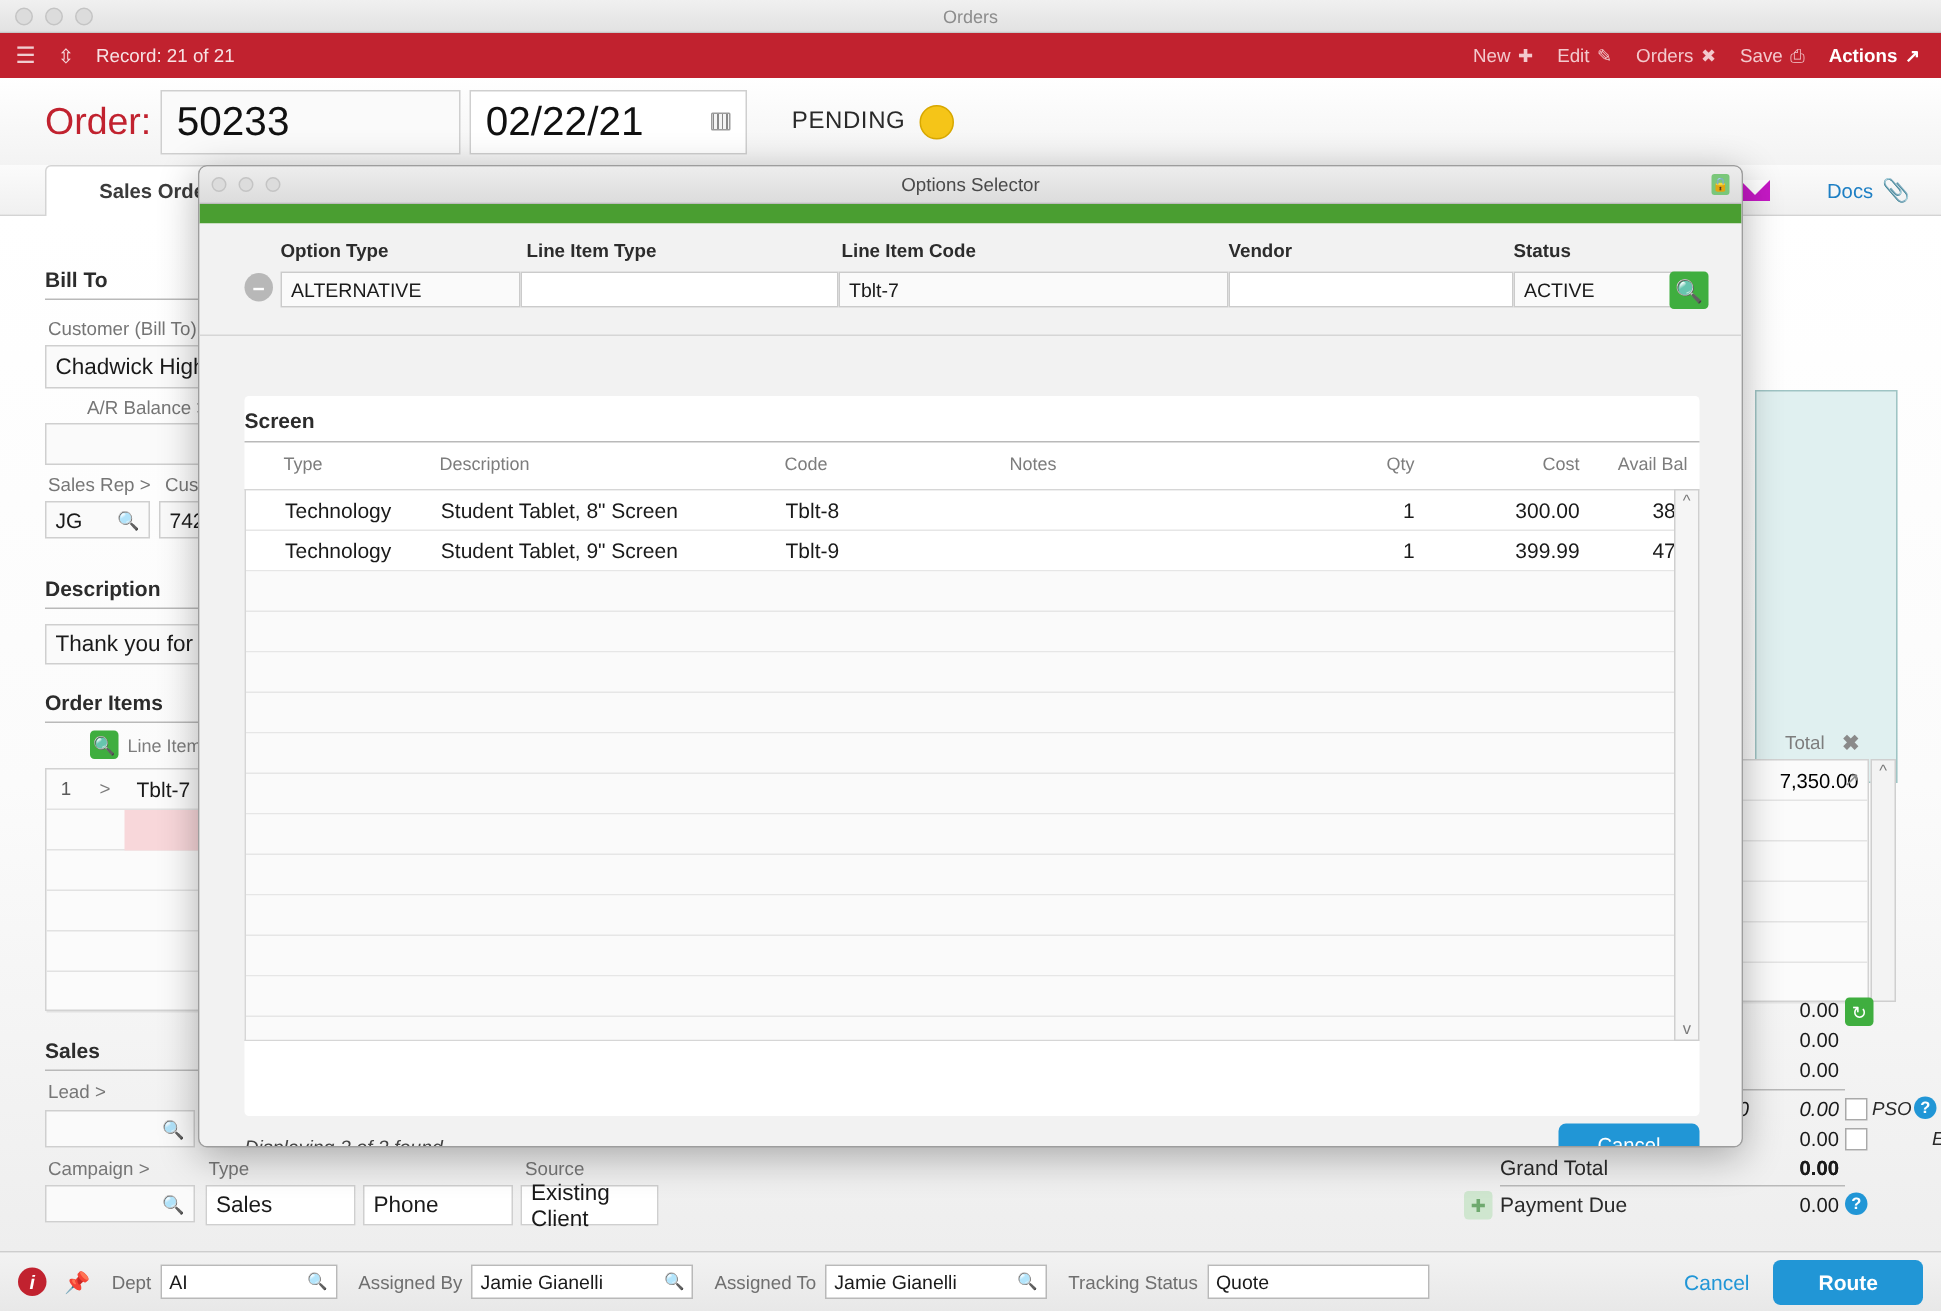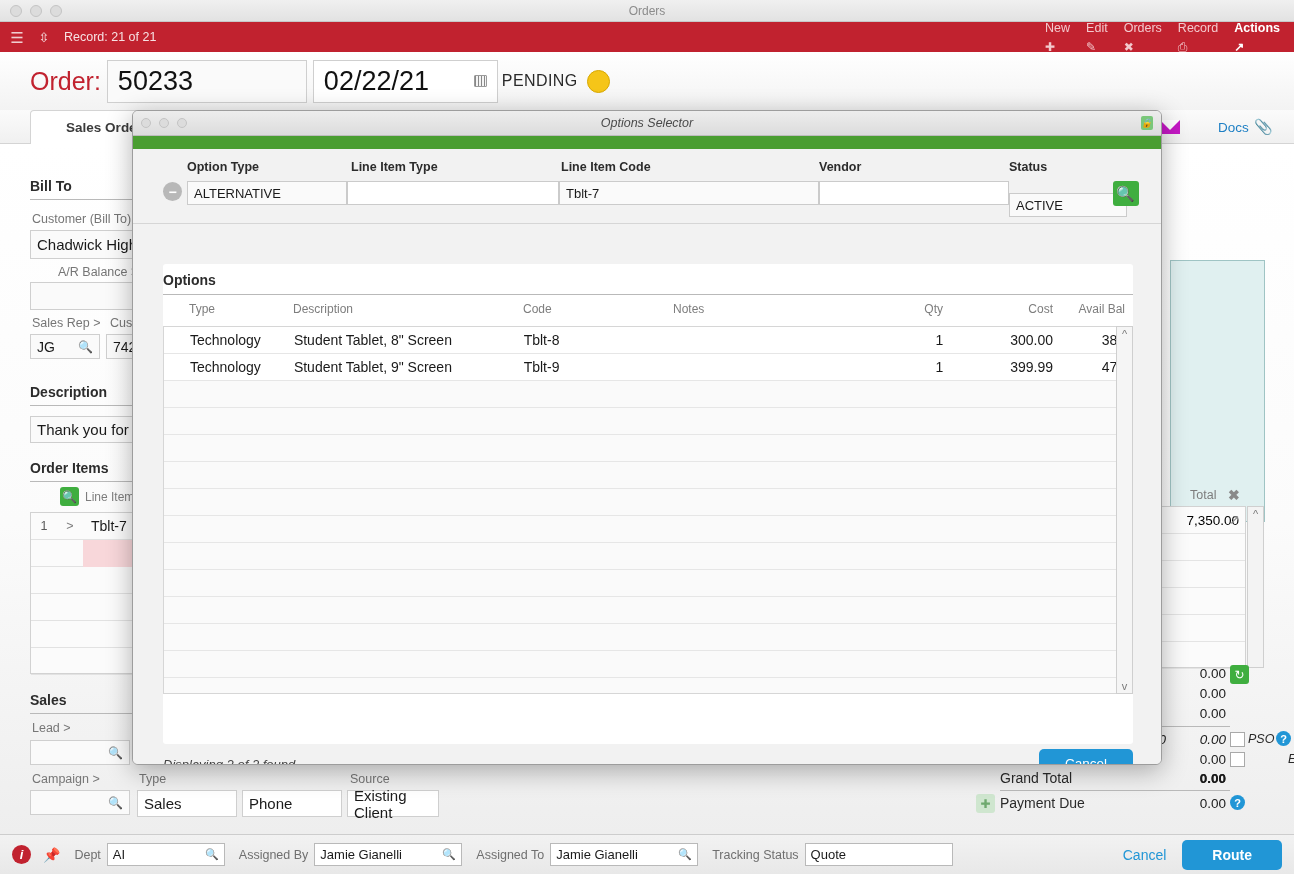--- a/index.html
+++ b/index.html
@@ -39,21 +39,21 @@
     display: flex; align-items: center;
   }
   .tb-burger { margin-left: 8px; width: 18px; text-align: center;
                font-size: 15px; line-height: 1; color: #f0cdd0; cursor: pointer;}
   .tb-updown { margin-left: 10px; width: 16px; text-align: center;
                font-size: 13px; line-height: 1; color: #f6dfe1; cursor: pointer;}
   .tb-record { margin-left: 12px; font-size: 12.5px; color: #f7e2e4; }
   .tb-right { margin-left: auto; display: flex; align-items: center;
               gap: 16px; margin-right: 14px; }
   .tb-act { display: flex; align-items: flex-start; gap: 5px;
-            font-size: 12.5px; color: #f3c9cd; cursor: pointer; flex-direction: column; }
+            font-size: 12.5px; color: #f3c9cd; cursor: pointer; }
   .tb-act.strong { color: #ffffff; font-weight: bold; }
   .tb-ico { font-size: 12px; }
 
   
   .orderhead {
     position: absolute; left: 0; top: 52px; width: 1294px; height: 58px;
     background: linear-gradient(#ffffff, #f3f3f3);
     display: flex; align-items: center; padding: 0 10px;
   }
   .order-label {
@@ -68,21 +68,21 @@
   #order-no { width: 200px; }
   #order-cust { width: 620px; background:#fff; margin-left: 6px; }
   #order-date { width: 185px; background:#fff; margin-left: 6px;
                 justify-content: space-between; }
   .cal-ico { width: 13px; height: 12px; border: 1px solid #9b9b9b;
              background:
                repeating-linear-gradient(90deg,#888 0 1px,transparent 1px 3px),
                #f4f4f4;
              border-radius: 1px; }
   .pending {
-    display: flex; align-items: center; gap: 9px; margin-left: 4px;
+    display: flex; align-items: center; gap: 9px; margin-left: 30px;
   }
   .pending-txt { font-size: 16px; color: #2a2a2a; letter-spacing: .4px;}
   .pending-dot { width: 23px; height: 23px; border-radius: 50%;
                  background: #f5c518; border: 1px solid #d8a800; }
 
   
   .tabbar {
     position: absolute; left: 0; top: 110px; width: 1294px; height: 34px;
     background: linear-gradient(#fbfbfb,#f0f0f0);
     border-bottom: 1px solid #d4d4d4;
@@ -176,21 +176,21 @@
   .modal {
     position: absolute; left: 132px; top: 110px; width: 1030px; height: 655px;
     background: #f2f2f2; border: 1px solid #9d9d9d;
     border-radius: 6px;
     box-shadow: 0 6px 26px rgba(0,0,0,.30);
     overflow: hidden;
   }
   .modal-title {
     height: 25px; background: linear-gradient(#ededed,#dcdcdc);
     border-bottom: 1px solid #bdbdbd;
-    display:flex; align-items:center; position: relative; font-style: italic;
+    display:flex; align-items:center; position: relative;
   }
   .modal-title .traffic { margin-left: 8px; }
   .modal-title .dot { width: 10px; height: 10px; }
   .modal-title-text { position:absolute; left:0; right:0; text-align:center;
                       font-size: 12.5px; color: #4a4a4a; }
   .lock-ico { position:absolute; right: 8px; width: 12px; height: 14px;
               background:#7ac77a; border-radius:2px; color:#fff; font-size:9px;
               display:flex; align-items:center; justify-content:center; }
   .greenbar { height: 13px; background: #4a9e31; }
   .modal-body { background: #f2f2f2; height: 100%; position: relative; }
@@ -265,21 +265,21 @@
       </div>
       <div class="tb-act">
         <span>Edit</span>
         <span class="tb-ico">✎</span>
       </div>
       <div class="tb-act">
         <span>Orders</span>
         <span class="tb-ico">✖</span>
       </div>
       <div class="tb-act">
-        <span>Record</span>
+        <span>Save</span>
         <span class="tb-ico">⎙</span>
       </div>
       <div class="tb-act strong">
         <span>Actions</span>
         <span class="tb-ico">↗</span>
       </div>
     </div>
   </div>
 
   <div class="orderhead">
@@ -443,27 +443,27 @@
       <div class="crit-hdr" style="left:218px; top:11px;">Line Item Type</div>
       <div class="crit-hdr" style="left:428px; top:11px;">Line Item Code</div>
       <div class="crit-hdr" style="left:686px; top:11px;">Vendor</div>
       <div class="crit-hdr" style="left:876px; top:11px;">Status</div>
 
       <div class="minus-ico" style="left:30px; top:33px;">−</div>
       <div class="crit-inp" style="left:54px; top:32px; width:160px;">ALTERNATIVE</div>
       <div class="crit-inp white" style="left:214px; top:32px; width:212px;"></div>
       <div class="crit-inp" style="left:426px; top:32px; width:260px;">Tblt-7</div>
       <div class="crit-inp white" style="left:686px; top:32px; width:190px;"></div>
-      <div class="crit-inp" style="left:876px; top:32px; width:118px;margin-top:12px;">ACTIVE</div>
+      <div class="crit-inp" style="left:876px; top:32px; width:118px;">ACTIVE</div>
       <div class="srchbtn" style="left:980px; top:32px;">🔍</div>
 
       <div class="crit-divider" style="left:0; top:74px; width:1030px;"></div>
 
       <div class="opt-panel">
-        <div class="opt-title">Options</div>
+        <div class="opt-title">Screen</div>
         <div class="opt-rule"></div>
 
         <div class="opt-thead">
           <span class="c-type">Type</span>
           <span class="c-desc">Description</span>
           <span class="c-code">Code</span>
           <span class="c-note">Notes</span>
           <span class="c-qty">Qty</span>
           <span class="c-cost">Cost</span>
           <span class="c-bal">Avail Bal</span>

